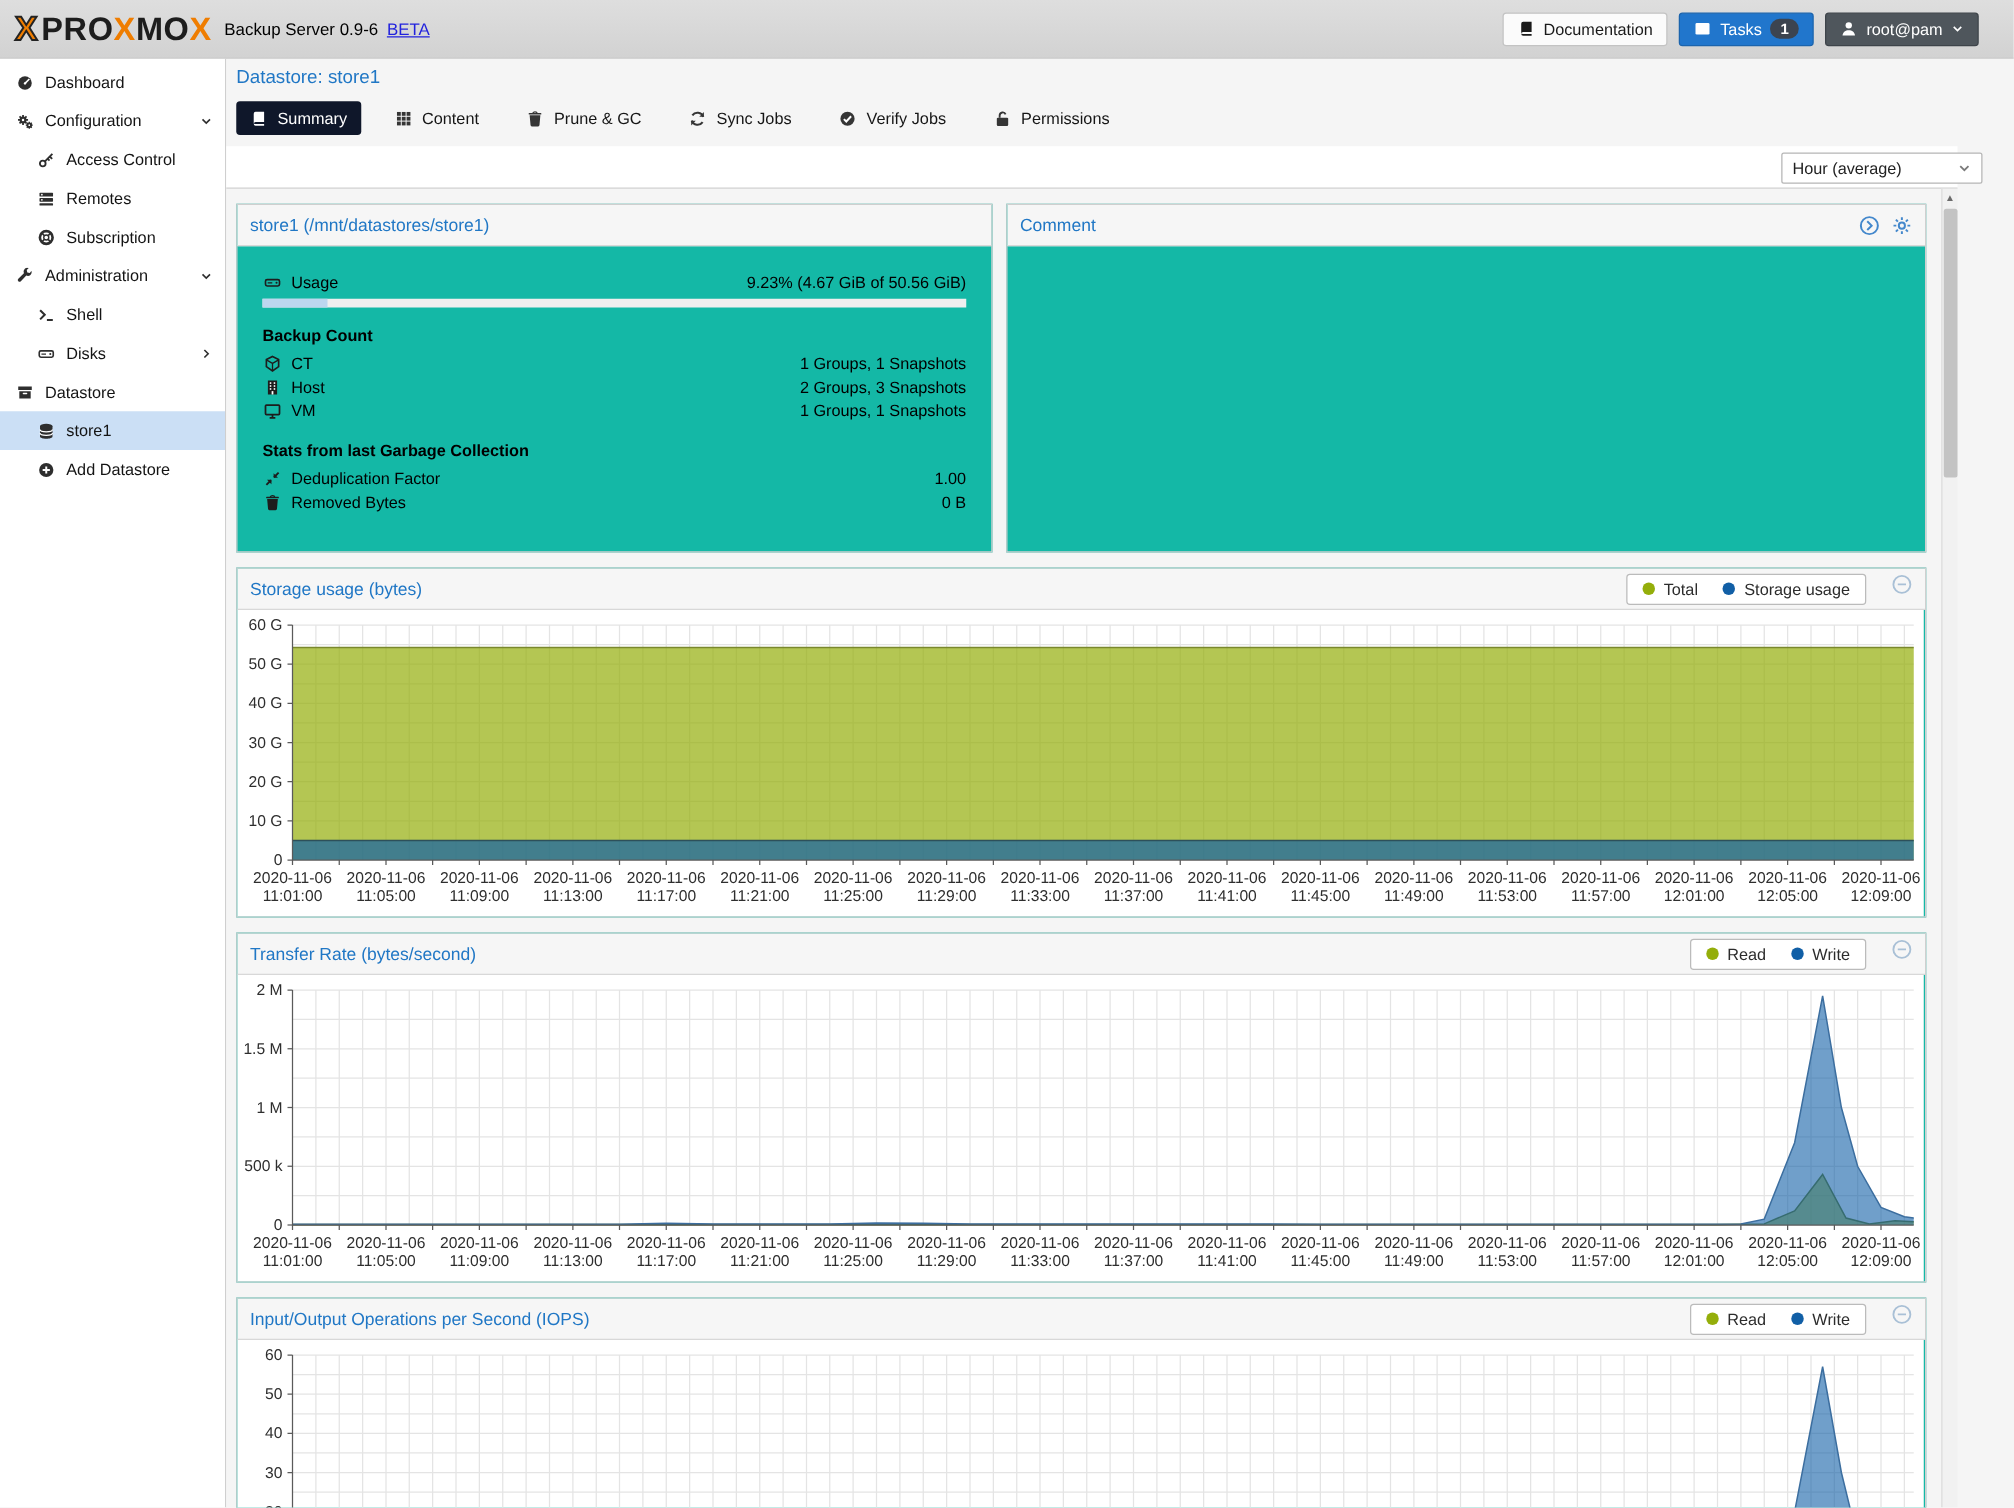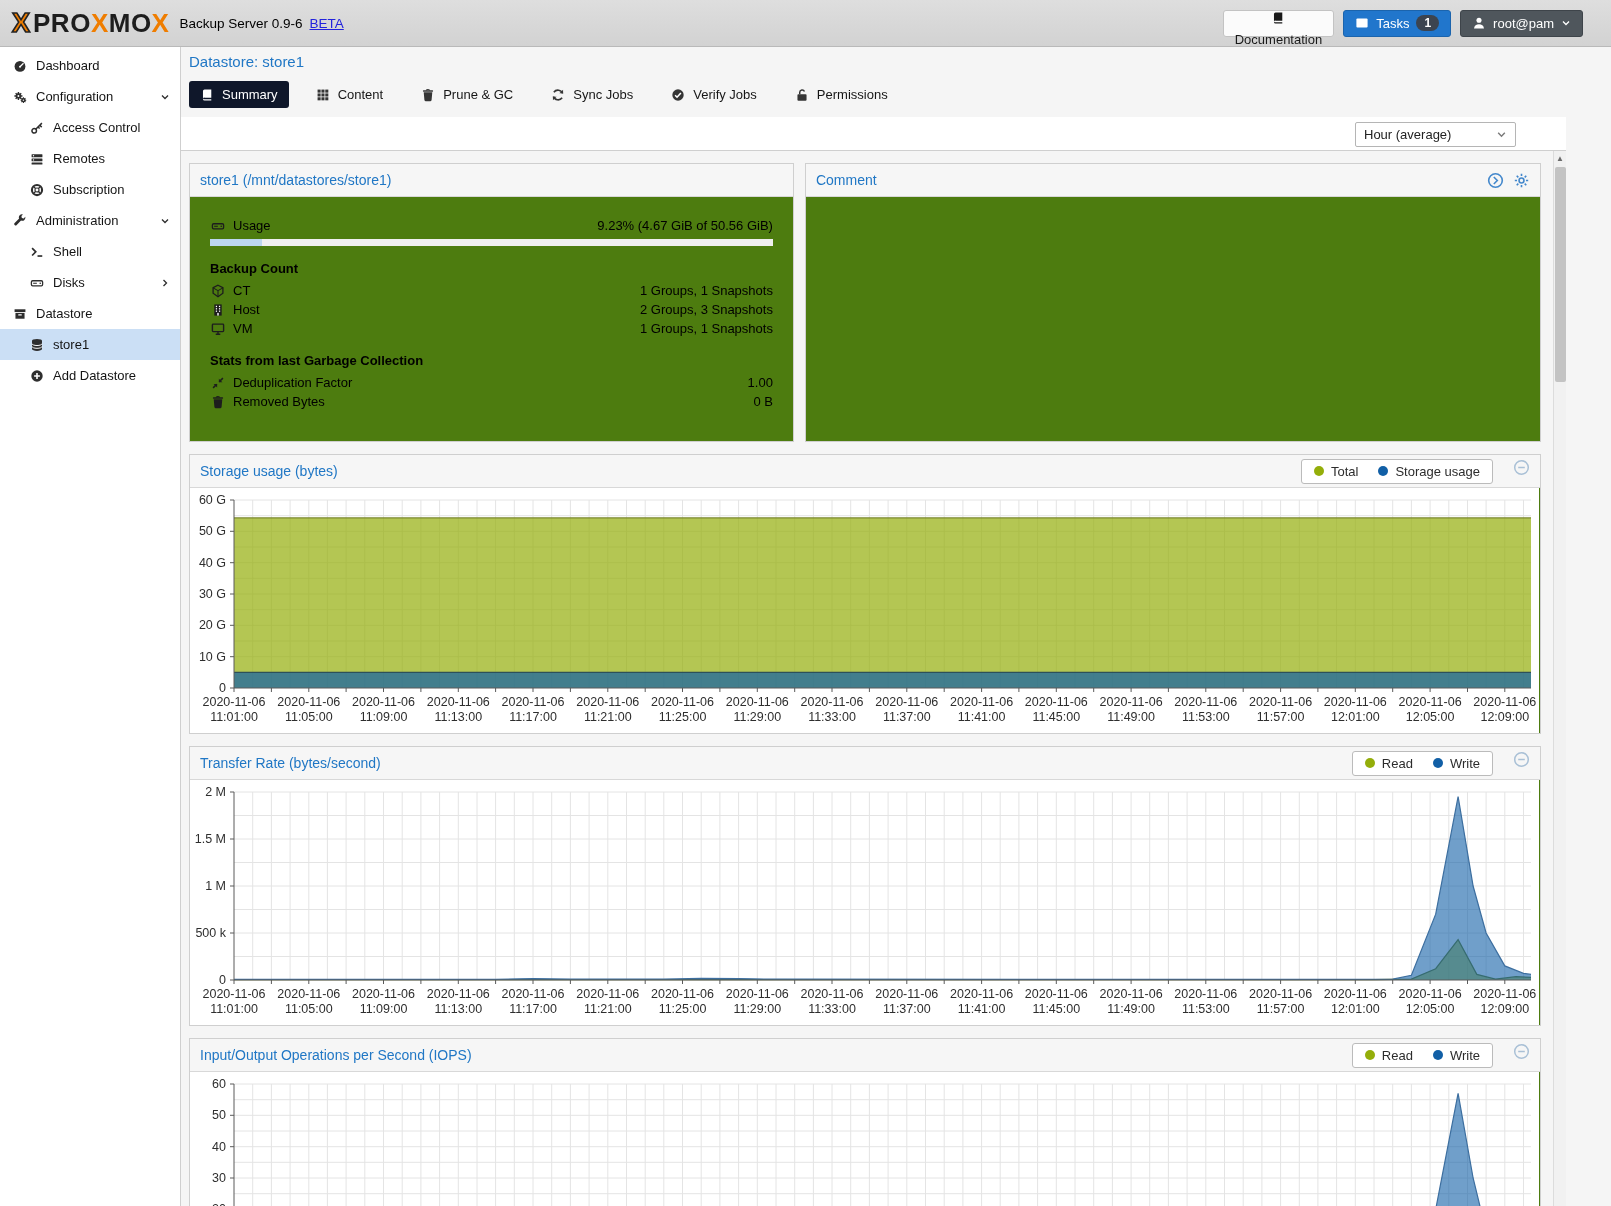--- a/index.html
+++ b/index.html
@@ -18,21 +18,21 @@
     display:flex; align-items:center; }
   .logo { display:flex; align-items:baseline; margin-left:12px; user-select:none; }
   .logo .emblem { font-size:27px; font-weight:bold; color:#ef7d00; -webkit-text-stroke:1.6px #232323; margin-right:3px; }
   .logo .word { font-size:26px; font-weight:bold; letter-spacing:.5px; color:#1d1d1d; }
   .logo .word .ox { color:#ef7d00; }
   .prod { margin-left:10px; font-size:13.5px; color:#000; }
   .beta { margin-left:7px; color:#2222dd; text-decoration:underline; font-size:13.5px; cursor:pointer; }
   #top .right { margin-left:auto; margin-right:28px; display:flex; gap:9px; }
   .hbtn { height:27px; display:inline-flex; align-items:center; gap:7px; padding:0 11px;
     border-radius:3px; font-size:13px; cursor:pointer; }
-  .hbtn.light { background:#fbfbfb; border:1px solid #c3c3c3; color:#1a1a1a;flex-direction:column; }
+  .hbtn.light { background:#fbfbfb; border:1px solid #c3c3c3; color:#1a1a1a; }
   .hbtn.blue  { background:#2176cc; border:1px solid #1b64ad; color:#fff; }
   .hbtn.dark  { background:#4f565c; border:1px solid #3e444a; color:#fff; }
   .badge { background:#3c4450; color:#fff; font-weight:bold; border-radius:9px; padding:1px 8px; font-size:12px; }
 
   
   #sidebar { position:absolute; left:0; top:47px; width:181px; height:1159px;
     background:#fff; border-right:1px solid #cfcfcf; padding-top:3px; }
   .side-item { height:31px; display:flex; align-items:center; gap:9px; padding-left:13px;
     position:relative; cursor:pointer; color:#141414; }
   .side-item .ic { color:#2e2e2e; }
@@ -42,28 +42,28 @@
 
   
   #main { position:absolute; left:181px; top:47px; width:1430px; height:1159px; background:#f5f5f5; }
   #page-title { position:absolute; left:8px; top:6px; font-size:15px; color:#2077c5; }
   #tabbar { position:absolute; left:8px; top:34px; display:flex; gap:16px; align-items:center; }
   .tab { display:flex; align-items:center; gap:8px; padding:6px 11px; border-radius:3px; cursor:pointer; color:#161616; }
   .tab .ic { color:#353535; }
   .tab.active { background:#0f172a; color:#fff; }
   .tab.active .ic { color:#fff; }
   #white-row { position:absolute; left:0; top:70px; width:1385px; height:34px; background:#fff; border-bottom:1px solid #cfcfcf; }
-  #range-select { position:absolute; left:1174px; top:5px; width:161px; height:25px; background:#fff;
+  #range-select { position:absolute; left:1244px; top:5px; width:161px; height:25px; background:#fff;
     border:1px solid #b5b5b5; border-radius:2px; display:flex; align-items:center; padding:0 8px; cursor:pointer; color:#222; }
   #range-select .ic { margin-left:auto; color:#7a7a7a; font-size:11px; }
 
   
   #content { position:absolute; left:8px; top:116px; width:1352px; }
   .rowflex { display:flex; gap:11px; }
-  .panel { background:#4d7c0f; border:1px solid #cfcfcf; }
+  .panel { background:#14b8a6; border:1px solid #cfcfcf; }
   .panel-h { height:33px; background:#f6f6f6; border-bottom:1px solid #d8d8d8;
     display:flex; align-items:center; padding:0 10px; color:#2077c5; font-size:14px; }
   .panel-h .tools { margin-left:auto; display:flex; align-items:flex-start; gap:9px; }
   .htool { color:#4488cc; font-size:17px; cursor:pointer; }
   .legend { display:flex; gap:20px; border:1px solid #bbb; background:#fff; border-radius:3px;
     padding:4px 12px; color:#2c2c2c; font-size:13px; align-items:center; }
   .legend .item { display:flex; align-items:center; gap:7px; cursor:pointer; }
   .dot { width:10px; height:10px; border-radius:50%; display:inline-block; }
   .tool-minus { color:#a9c0d6; font-size:17px; margin-left:11px; cursor:pointer; }
 

